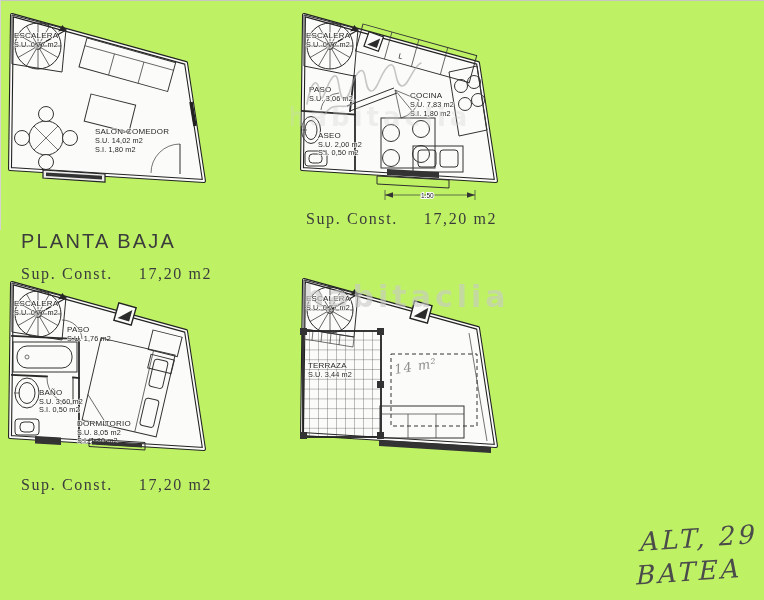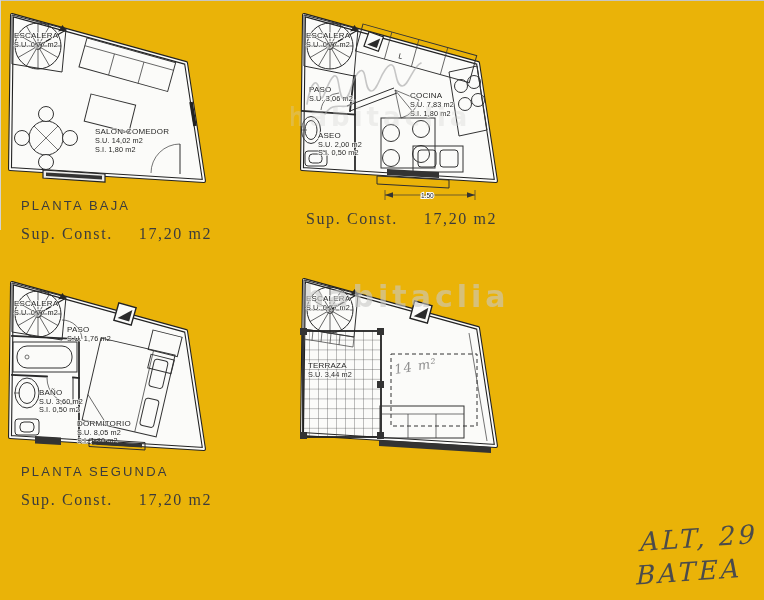--- a/index.html
+++ b/index.html
@@ -1,16 +1,16 @@
 <!DOCTYPE html>
 <html><head>
 <meta charset="utf-8">
 <style>
   html,body{margin:0;padding:0;background:#ffffff;}
-  #canvas{position:relative;width:764px;height:600px;background:#eab308;overflow:hidden;
+  #canvas{position:relative;width:764px;height:600px;background:#bef264;overflow:hidden;
           font-family:"Liberation Sans","DejaVu Sans",sans-serif;}
   .scan-edge-top{position:absolute;left:0;top:0;width:764px;height:1px;background:#c6c6c2;}
   .scan-edge-left{position:absolute;left:0;top:0;width:1px;height:230px;background:#d4d4d0;}
   .plan{position:absolute;}
   .plan svg{display:block;color:#262626;}
   
   .wallO{fill:#fbfbf9;stroke:#222;stroke-width:4;stroke-linejoin:round;}
   .wallI{fill:none;stroke:#fbfbf9;stroke-width:1.8;stroke-linejoin:round;}
   .part{stroke:#2a2a2a;stroke-width:1.8;fill:none;stroke-linecap:square;}
   .thin{stroke:#2e2e2e;stroke-width:1;fill:none;}
@@ -23,21 +23,21 @@
   .rsub{font:7.3px "Liberation Sans","DejaVu Sans",sans-serif;fill:#1f1f1f;letter-spacing:.1px;
           paint-order:stroke;stroke:rgba(251,251,249,.85);stroke-width:1.4px;}
   .dimtxt{font:6.5px "Liberation Sans","DejaVu Sans",sans-serif;fill:#222;
           paint-order:stroke;stroke:#fbfbf9;stroke-width:2px;}
   .wm{font:700 30px "DejaVu Sans",sans-serif;fill:#c9c9c7;opacity:.6;letter-spacing:4px;}
   .wm2{font:700 26px "DejaVu Sans",sans-serif;fill:#cfcfcc;opacity:.3;letter-spacing:4px;}
   .pencil-svg{font:italic 13px "DejaVu Serif",serif;fill:#8f8f8f;letter-spacing:1px;}
   .scribble{stroke:#a3a3a3;stroke-width:1.6;fill:none;opacity:.6;stroke-linecap:round;}
   
   .ptitle{position:absolute;color:#3c3c3c;}
-  .ptitle .t{font-size:13px;letter-spacing:2.2px;white-space:nowrap;}
+  .ptitle .t{font-size:20px;letter-spacing:2.2px;white-space:nowrap;margin-top:32px;}
   .ptitle .s{font-size:16px;letter-spacing:1.6px;margin-top:12px;white-space:nowrap;font-family:Liberation Serif, serif;}
   .ptitle .s .gap{display:inline-block;width:26px;}
   
   .note{position:absolute;left:640px;top:522px;color:#4b4b4b;
         font:italic 26px "DejaVu Serif",serif;letter-spacing:3px;
         transform:rotate(-4deg) skewX(-4deg);line-height:33px;white-space:nowrap;}
   .note .l2{margin-left:-4px;}
 </style>
 </head>
 <body>
@@ -306,21 +306,20 @@
   </div>
 
   <div class="ptitle" style="left:21px;top:198px;">
     <div class="t">PLANTA BAJA</div>
     <div class="s"><span>Sup. Const.</span><span class="gap"></span><span>17,20 m2</span></div>
   </div>
   <div class="ptitle" style="left:306px;top:198px;">
     <div class="s"><span>Sup. Const.</span><span class="gap"></span><span>17,20 m2</span></div>
   </div>
   <div class="ptitle" style="left:21px;top:464px;">
-    <div class="t">PLANTA SEGUNDA</div>
     <div class="s"><span>Sup. Const.</span><span class="gap"></span><span>17,20 m2</span></div>
   </div>
 
   <div class="note">
     <div>ALT, 29</div>
     <div class="l2">BATEA</div>
   </div>
 </div>
 
 </body></html>

